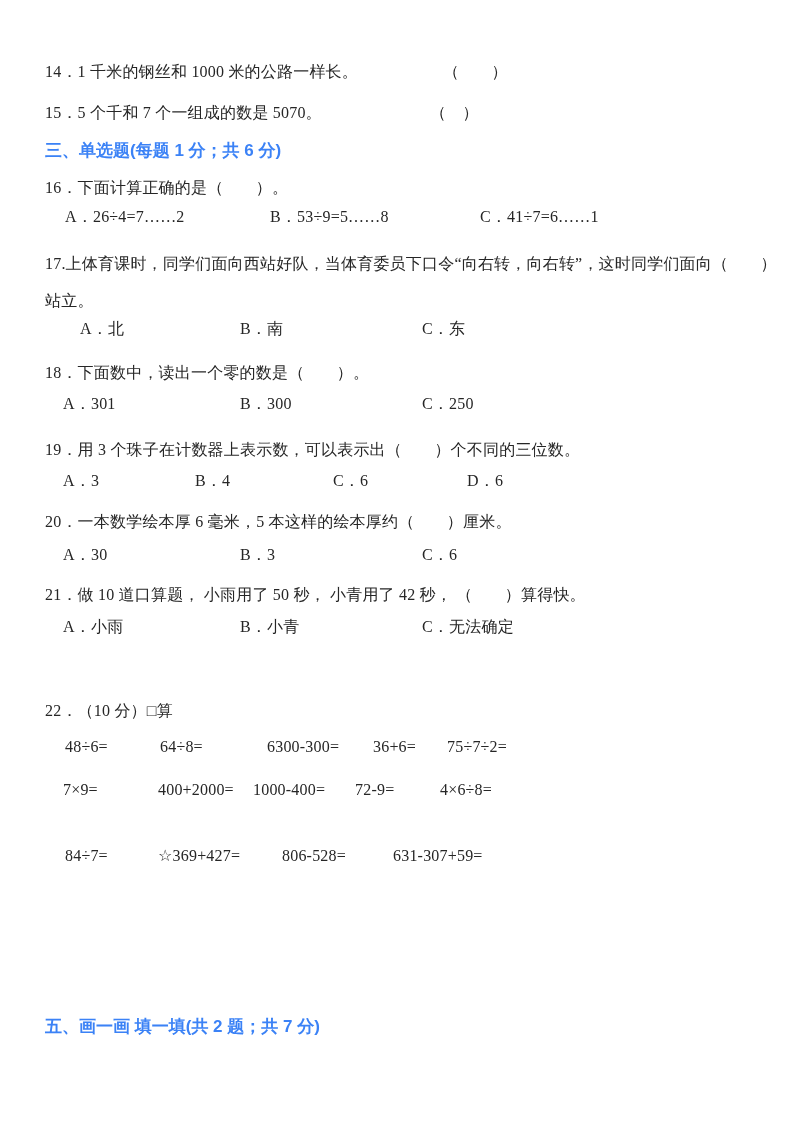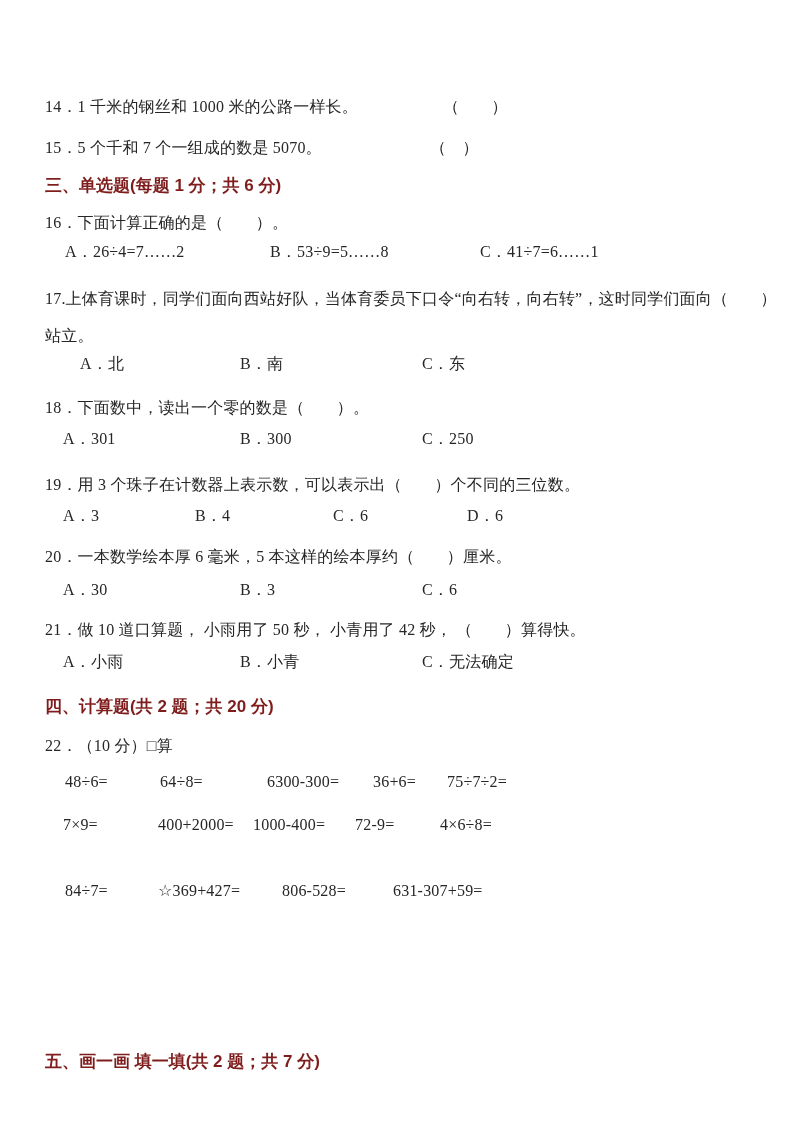--- a/index.html
+++ b/index.html
@@ -4,37 +4,36 @@
 <style>
   html, body { margin: 0; padding: 0; background: #ffffff; }
   .page {
     position: relative;
     width: 793px;
     height: 1038px;
     background: #ffffff;
     color: #262626;
     font-family: "Liberation Serif", "DejaVu Serif", serif;
     overflow: hidden;
-    margin-top: 35px;
   }
   .t {
     position: absolute;
     font-size: 16px;
     line-height: 20px;
     white-space: pre;
     letter-spacing: 0.2px;
   }
   .h {
     position: absolute;
     font-size: 17px;
     font-weight: bold;
     font-family: "Liberation Sans", "DejaVu Sans", sans-serif;
     line-height: 22px;
     white-space: pre;
-    color: #7f1d1d;
+    color: #3b82f6;
   }
 </style>
 </head>
 <body>
 
 <div class="page">
 
   <span class="t" style="left:45px; top:62px">14．1 千米的钢丝和 1000 米的公路一样长。</span>
   <span class="t" style="left:443px; top:62px">（　　）</span>
 
@@ -68,21 +67,20 @@
   <span class="t" style="left:45px; top:512px">20．一本数学绘本厚 6 毫米，5 本这样的绘本厚约（　　）厘米。</span>
   <span class="t" style="left:63px;  top:545px">A．30</span>
   <span class="t" style="left:240px; top:545px">B．3</span>
   <span class="t" style="left:422px; top:545px">C．6</span>
 
   <span class="t" style="left:45px; top:585px">21．做 10 道口算题， 小雨用了 50 秒， 小青用了 42 秒， （　　）算得快。</span>
   <span class="t" style="left:63px;  top:617px">A．小雨</span>
   <span class="t" style="left:240px; top:617px">B．小青</span>
   <span class="t" style="left:422px; top:617px">C．无法确定</span>
 
-  <span class="h" style="left:45px; top:661px">四、计算题(共 2 题；共 20 分)</span>
 
   <span class="t" style="left:45px; top:701px">22．（10 分）□算</span>
   <span class="t" style="left:65px;  top:737px">48÷6=</span>
   <span class="t" style="left:160px; top:737px">64÷8=</span>
   <span class="t" style="left:267px; top:737px">6300-300=</span>
   <span class="t" style="left:373px; top:737px">36+6=</span>
   <span class="t" style="left:447px; top:737px">75÷7÷2=</span>
   <span class="t" style="left:63px;  top:780px">7×9=</span>
   <span class="t" style="left:158px; top:780px">400+2000=</span>
   <span class="t" style="left:253px; top:780px">1000-400=</span>

